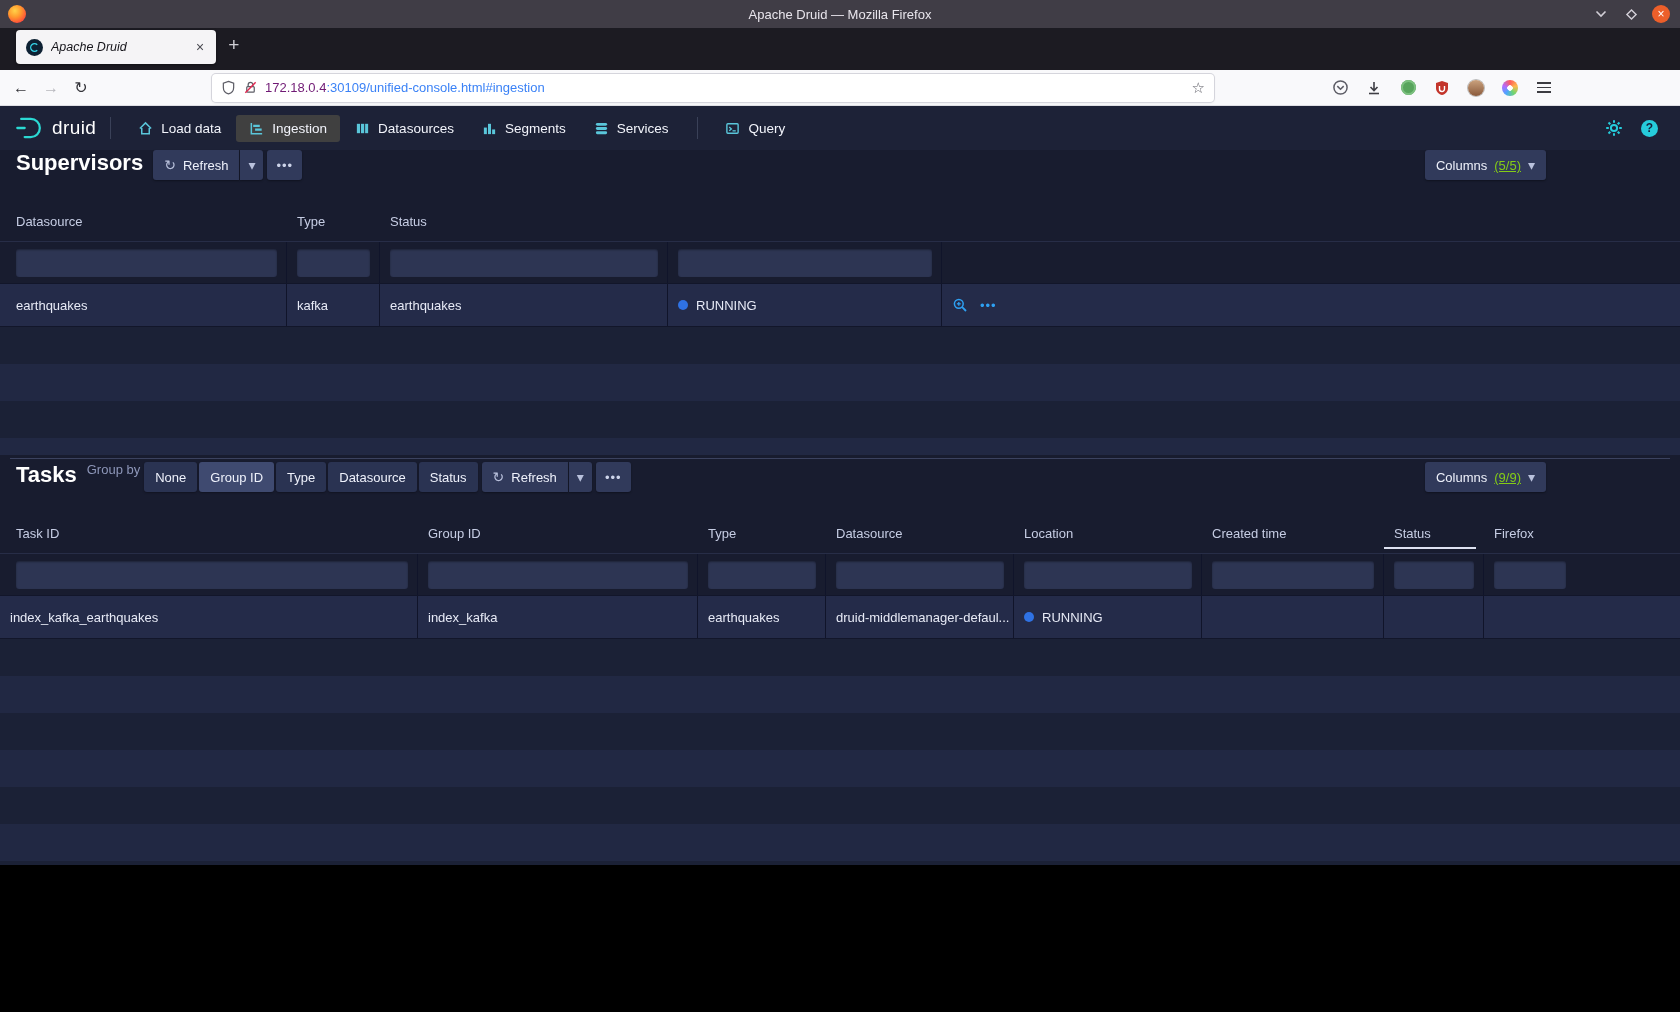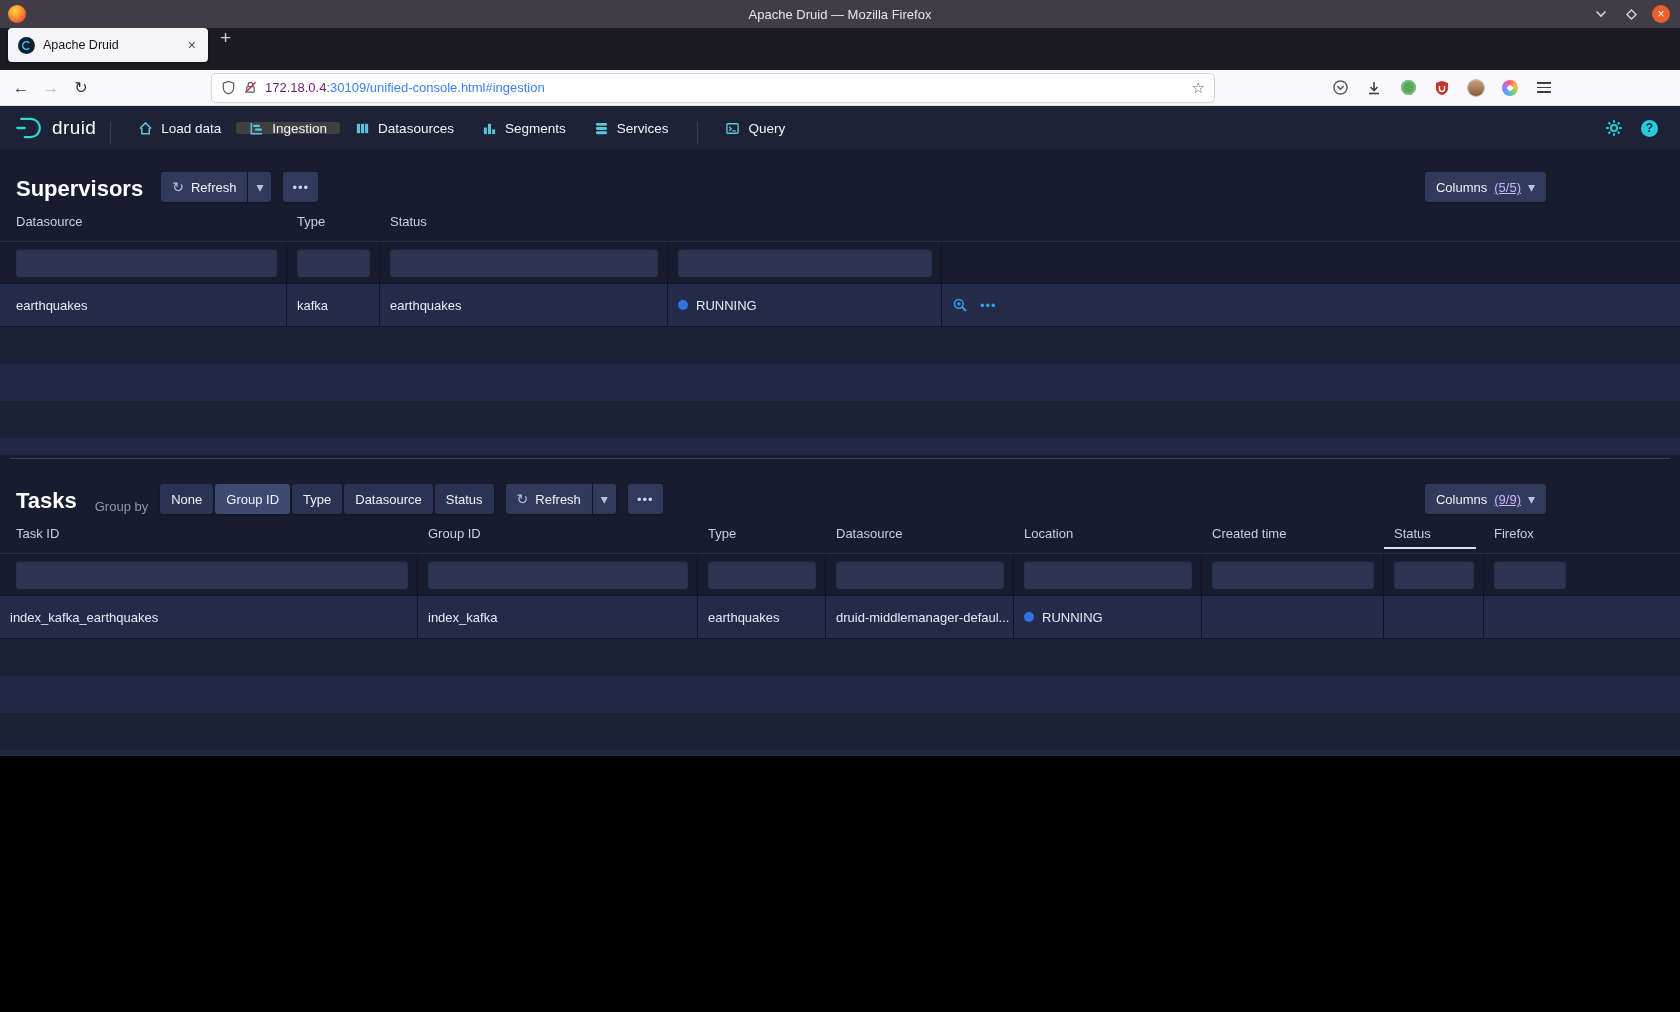--- a/index.html
+++ b/index.html
@@ -1,30 +1,30 @@
 <!DOCTYPE html>
 <html><head>
 <meta charset="utf-8">
 <style>
   * { box-sizing: border-box; }
   html,body { margin:0; padding:0; background:#000; }
   body { font-family:"Liberation Sans", sans-serif; }
-  .window { width:1680px; height:756px; position:relative; overflow:hidden; background:#050507; }
+  .window { width:1680px; height:865px; position:relative; overflow:hidden; background:#050507; }
 
   
   .titlebar { height:28px; background:#403d46; display:flex; align-items:center; position:relative; }
   .ff-logo { width:18px; height:18px; border-radius:50%; margin-left:8px; z-index:2;
     background: radial-gradient(circle at 38% 32%, #ffd24a 0%, #ff9a2e 38%, #ff5d36 68%, #e0216a 100%); }
   .tb-title { position:absolute; left:0; right:0; text-align:center; color:#e8e5ec; font-size:13px; }
   .win-controls { margin-left:auto; display:flex; align-items:center; gap:12px; margin-right:10px; z-index:2; }
   .wc { width:18px; height:18px; display:flex; align-items:center; justify-content:center; }
   .wc-close { background:#ec5f2a; border-radius:50%; color:#fff; font-size:12px; line-height:1; }
 
   
-  .tabbar { height:42px; background:#1c1b22; display:flex; align-items:flex-start; padding-left:8px; }
+  .tabbar { height:42px; background:#1c1b22; display:flex; align-items:center; padding-left:16px;font-style:italic; }
   .tab { height:34px; margin-bottom:4px; width:200px; background:#f5f4f6; border-radius:4px;
     display:flex; align-items:center; padding:0 10px; box-shadow:0 1px 3px rgba(0,0,0,.4); }
   .favicon { width:17px; height:17px; border-radius:50%; background:#0e2133; display:flex; align-items:center; justify-content:center; flex:none; }
   .tab-title { font-size:12.5px; color:#15141a; margin-left:8px; flex:1; white-space:nowrap; overflow:hidden; }
   .tab-close { color:#4a4a52; font-size:14px; padding:0 2px; }
   .newtab { color:#cfced4; font-size:19px; margin:0 0 10px 12px; line-height:1; }
 
   
   .toolbar { height:36px; background:#f9f9fb; display:flex; align-items:center; border-bottom:1px solid #dfdfe4; }
   .nav-btn { width:30px; height:28px; display:flex; align-items:center; justify-content:center; font-size:16px; color:#35353a; }
@@ -41,43 +41,43 @@
   .circle-green { width:15px; height:15px; border-radius:50%; background:#58a55c; box-shadow: inset 0 0 0 2px #7cc07f; }
   .avatar { width:16px; height:16px; border-radius:50%; background:linear-gradient(#caa27e,#8a5a3b); box-shadow:0 0 0 1px #bbb; }
   .pinwheel { width:16px; height:16px; border-radius:50%;
     background: radial-gradient(circle, #fff 0 2.5px, rgba(255,255,255,0) 3px),
       conic-gradient(#ff5c5c, #ffb84d, #6fd66f, #4da6ff, #b36bff, #ff5c5c); }
   .hamburger { display:flex; flex-direction:column; gap:3px; }
   .hamburger span { display:block; width:14px; height:1.8px; background:#3c3c41; }
 
   
   .app { height:839px; background:#181c2f; color:#e7eaf6; position:relative; overflow:hidden; }
-  .app-header { height:44px; background:#1d2237; display:flex; padding:16px 14px; }
+  .app-header { height:44px; background:#1d2237; display:flex; align-items:center; padding:16px 14px; }
   .brand { display:flex; align-items:center; gap:8px; }
   .brand-word { font-size:19px; color:#fff; font-weight:500; letter-spacing:.4px; }
   .hdr-divider { width:1px; height:22px; background:#3a4158; margin:0 14px; flex:none; }
   .nav-item { display:flex; align-items:center; gap:8px; padding:6px 13px; font-size:13.5px; color:#f2f4fb;
     border-radius:3px; margin-right:2px; white-space:nowrap; }
   .nav-item.active { background:#404040; }
   .nav-icn { display:flex; color:#5ac6da; }
   .header-right { margin-left:auto; display:flex; align-items:center; gap:18px; margin-right:8px; }
   .help-badge { width:17px; height:17px; border-radius:50%; background:#26ccdb; color:#16203a;
     display:flex; align-items:center; justify-content:center; font-size:12px; font-weight:bold; }
 
-  .section-bar { height:52px; display:flex; align-items:flex-end; padding:0 16px; gap:12px; }
+  .section-bar { height:52px; display:flex; align-items:flex-start; padding:0 16px; gap:4px; }
   .section-title { font-size:22px; font-weight:bold; color:#fff; margin:0 6px 0 0; }
   .btn { background:#313a5b; height:30px; border:none; border-radius:3px; display:inline-flex; align-items:center;
     padding:0 11px; font-size:13px; color:#eef1fb; gap:7px; box-shadow:0 1px 2px rgba(0,0,0,.35); cursor:default; }
   .split { display:flex; }
   .split .btn:first-child { border-radius:3px 0 0 3px; }
   .split .btn:last-child { border-radius:0 3px 3px 0; margin-left:1px; padding:0 8px; }
   .glyph { color:#b9c1dc; font-size:14px; line-height:1; }
   .more-btn { padding:0 9px; letter-spacing:1px; color:#cdd4ea; }
   .columns-btn { margin-left:auto; margin-right:118px; }
-  .dim { color:#c4b5fd;text-decoration:underline; }
+  .dim { color:#84cc16;text-decoration:underline; }
   .groupby-label { color:#8d96b8; font-size:13px; }
   .btn-group { display:flex; gap:2px; }
   .btn-group .btn { background:#2a3352; box-shadow:0 1px 2px rgba(0,0,0,.3); }
   .btn-group .btn.active { background:#3f4a70; }
 
   
   .t-header { display:grid; height:40px; align-items:center; font-size:13px; color:#c6cde4; border-bottom:1px solid #272d47; }
   .t-filter { display:grid; height:42px; align-items:center; border-bottom:1px solid #12162a; }
   .t-row { display:grid; height:43px; align-items:center; font-size:13px; background:#242b49; border-bottom:1px solid #12162a; }
   .t-empty { height:37px; }

